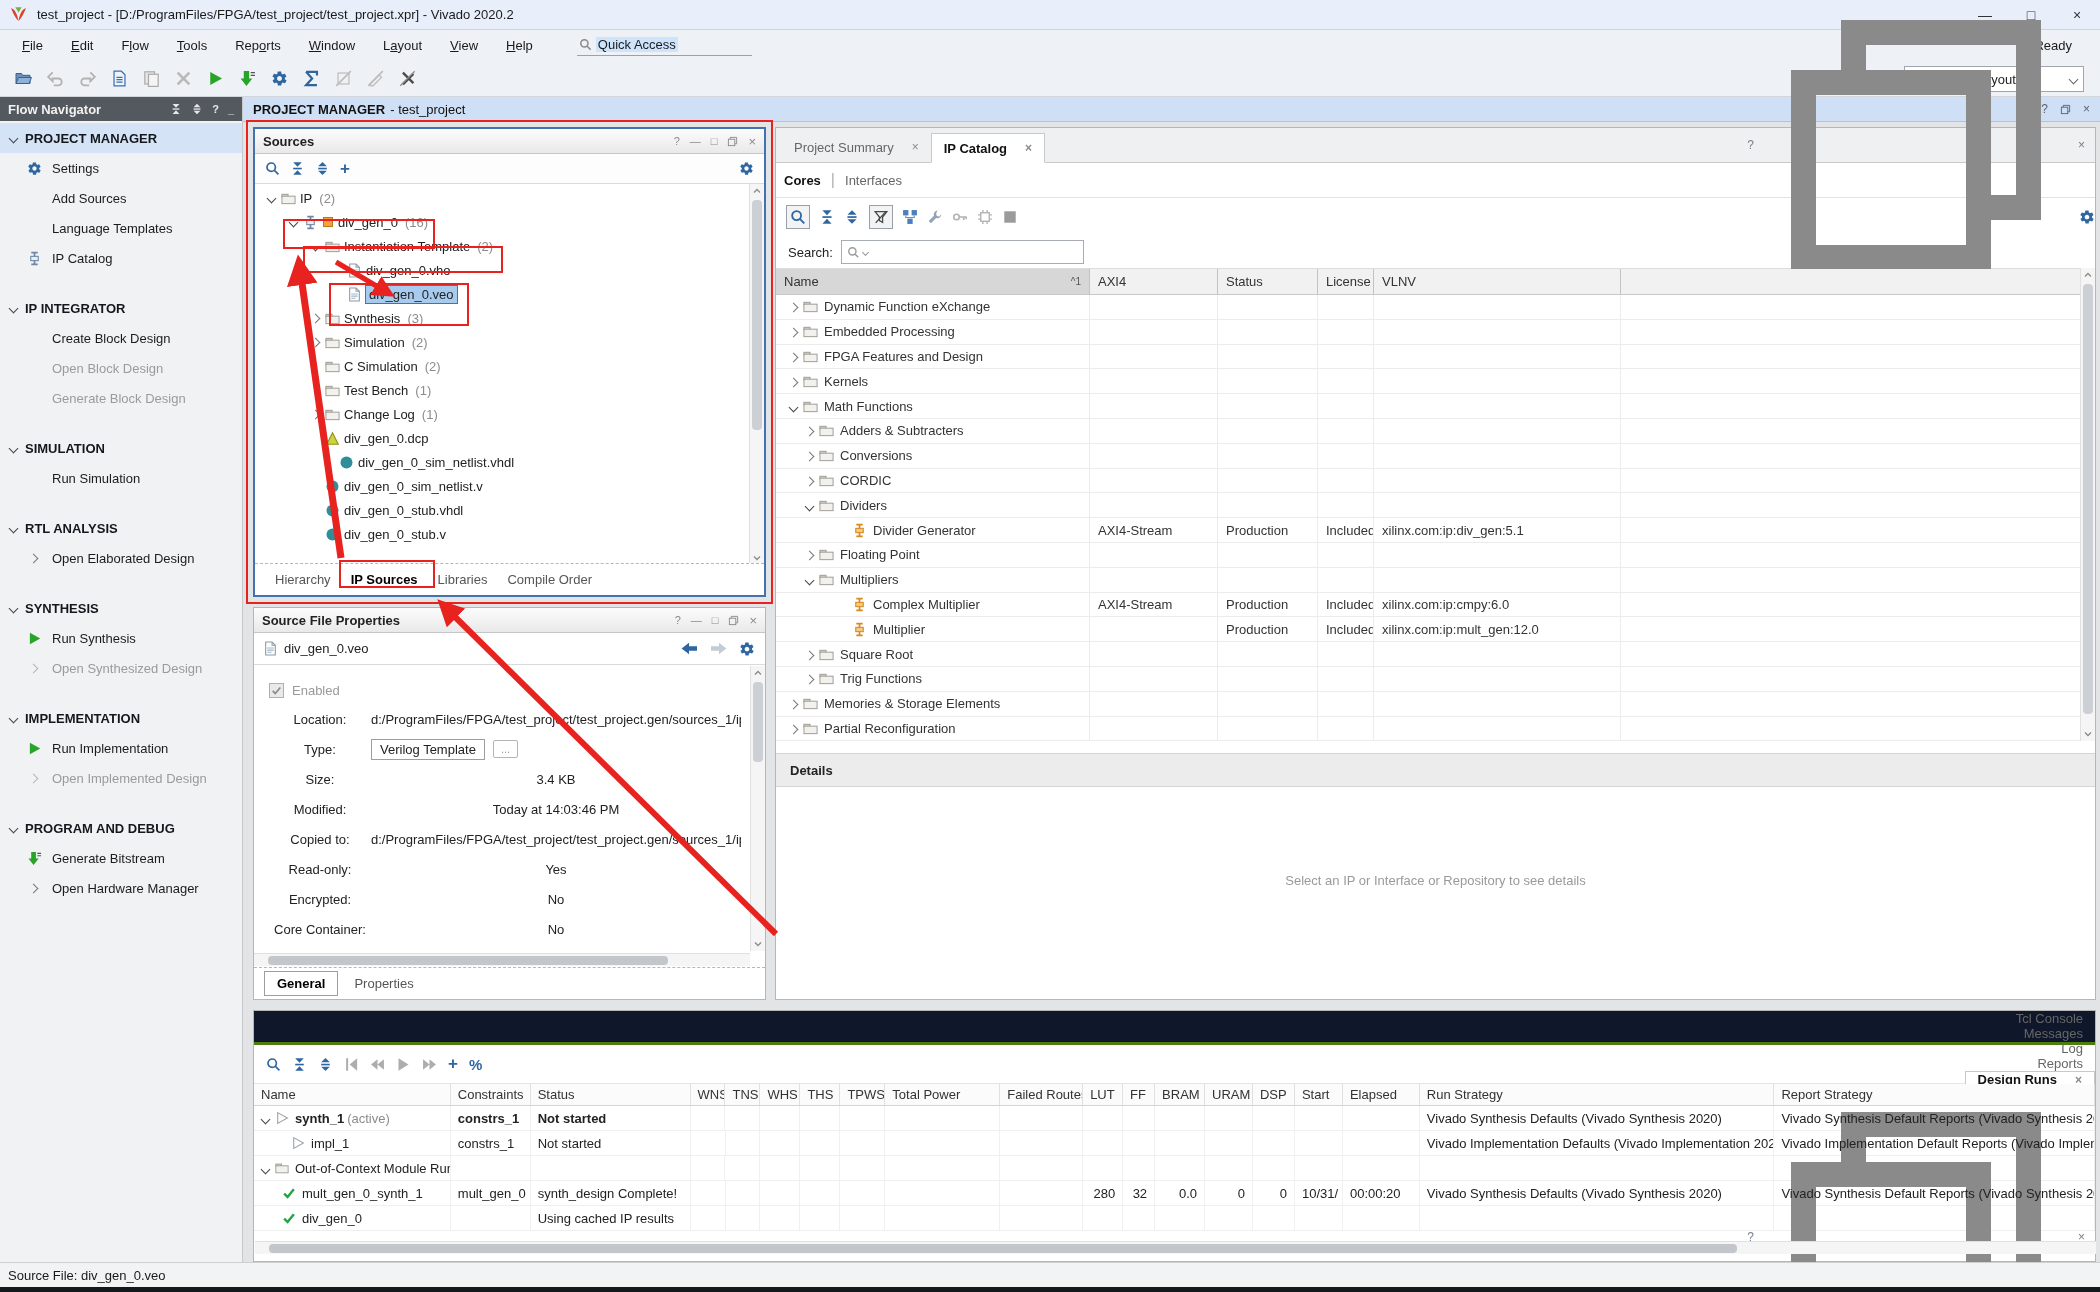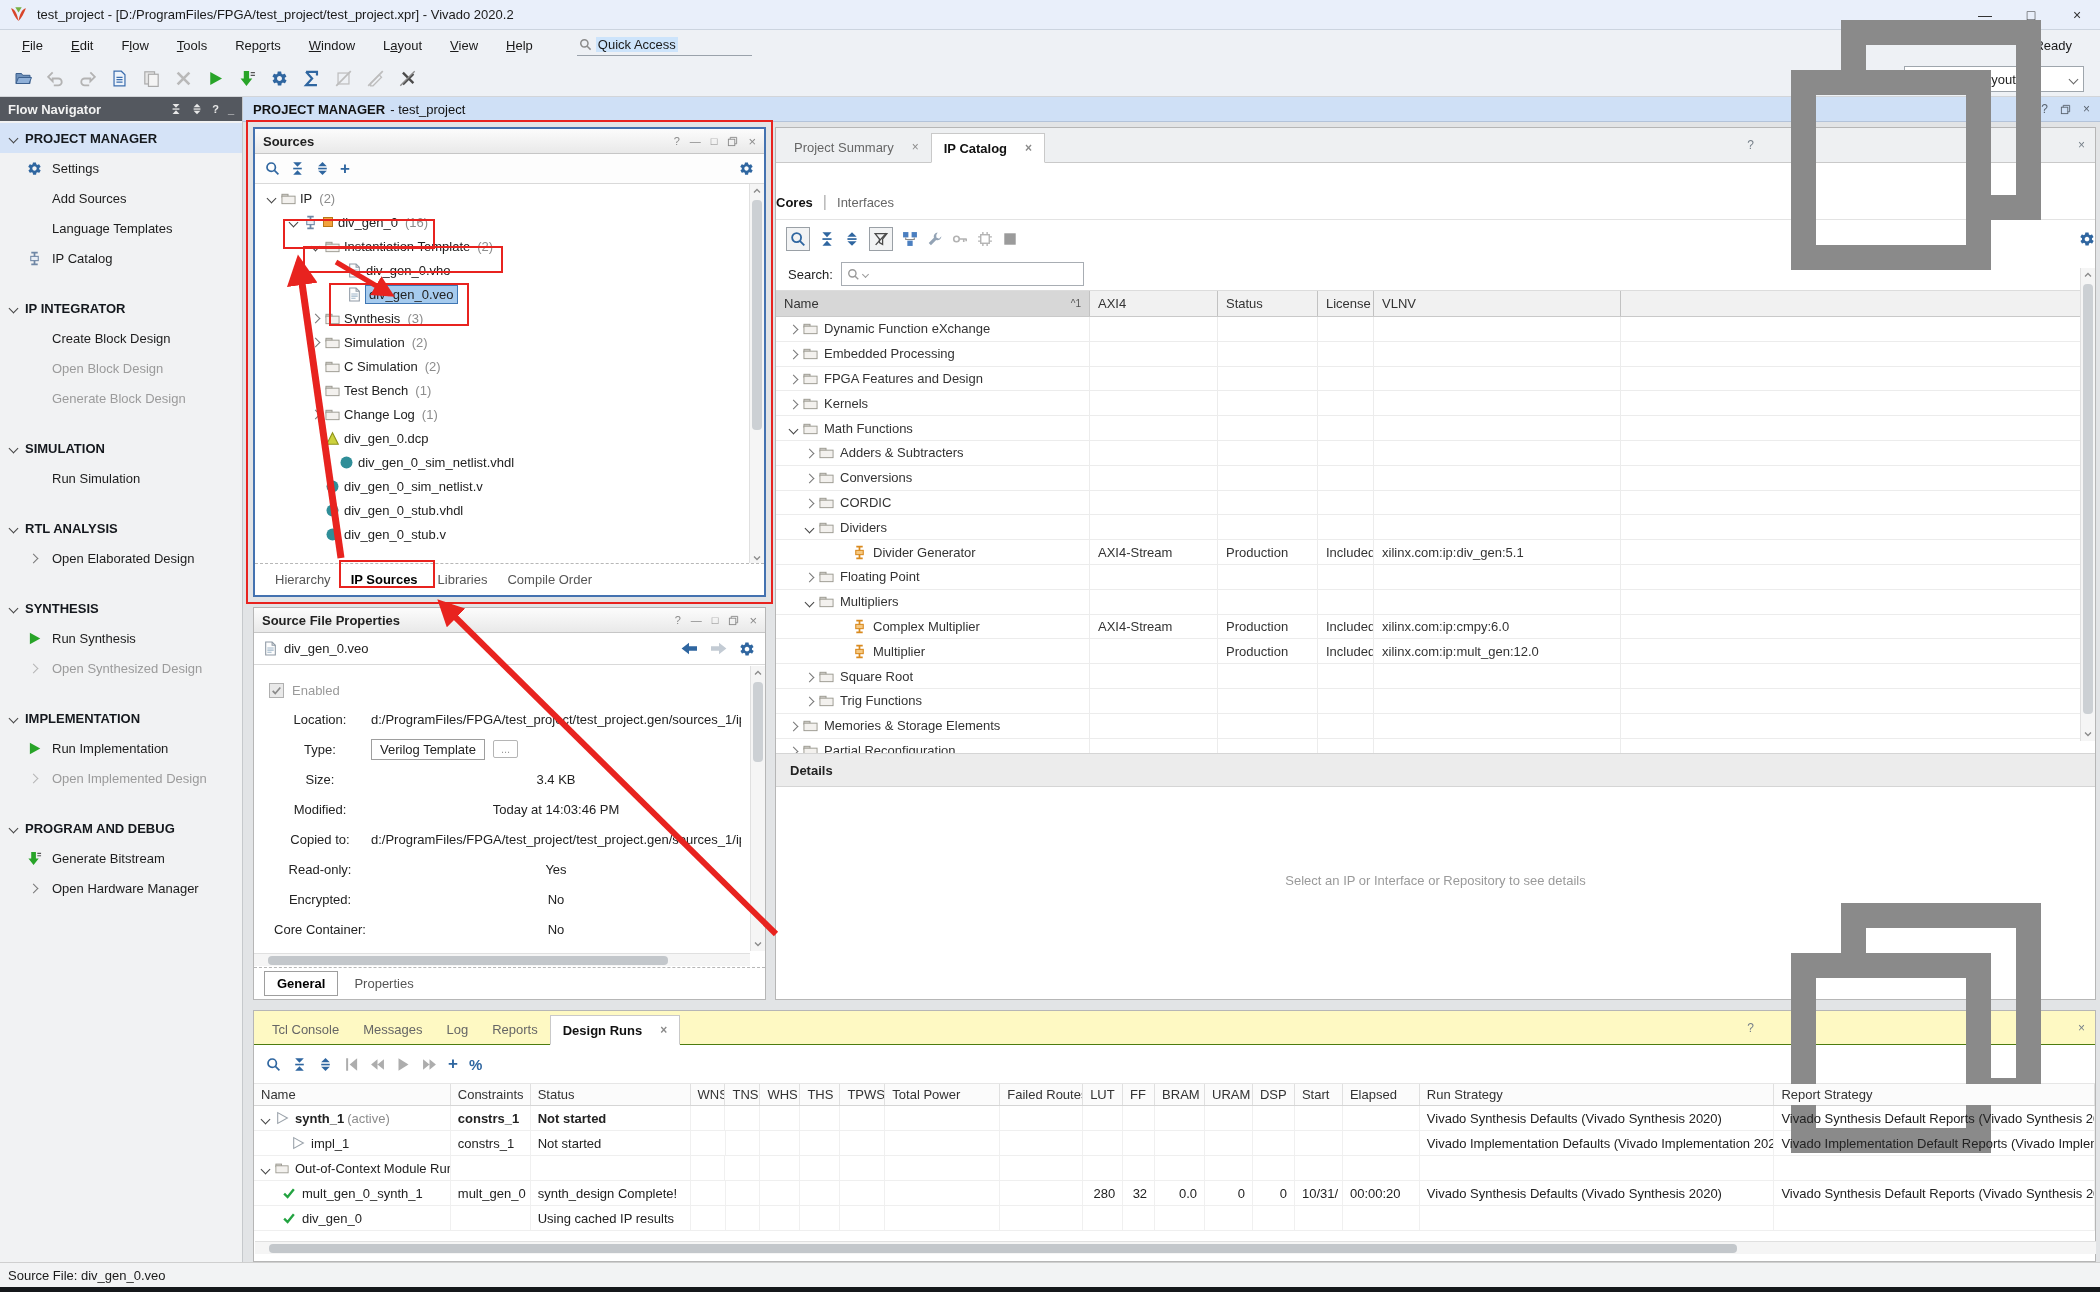--- a/index.html
+++ b/index.html
@@ -98,21 +98,21 @@
   .gtab { font-size:13px; color:#555; padding:4px 12px; }
   .gtab.active { font-weight:bold; color:#000; border:1px solid #9e9e9e; background:#fff; }
 
   
   #catalog-panel { left:775px; top:127px; width:1321px; height:873px; border:1px solid #b6b6b6; background:#fff; }
   #cat-tabs { height:35px; background:#eef0f2; border-bottom:1px solid #c9c9c9; display:flex; align-items:flex-end; padding-left:6px; }
   .ttab { height:30px; display:flex; align-items:center; gap:18px; padding:0 12px; font-size:13px; color:#666;text-align:center; }
   .ttab .x { color:#8a8a8a; font-size:12px; }
   .ttab.active { background:#fff; border:1px solid #c9c9c9; border-bottom:1px solid #fff; font-weight:bold; color:#111; margin-bottom:-1px; }
   #cat-tabs .hicons { margin-left:auto; margin-right:10px; align-self:center; display:flex; gap:12px; color:#77808a; font-size:12px; align-items:center; }
-  #cat-views { height:35px; display:flex; align-items:center; gap:10px; padding-left:0; border-bottom:1px solid #e3e3e3;margin-top:22px; }
+  #cat-views { height:35px; display:flex; align-items:center; gap:10px; padding-left:8px; border-bottom:1px solid #e3e3e3; }
   #cat-views .v1 { font-size:13px; font-weight:bold; color:#111; }
   #cat-views .sep { color:#b0b0b0; }
   #cat-views .v2 { font-size:13px; color:#666; }
   #cat-tool { height:38px; display:flex; align-items:center; gap:9px; padding-left:10px; }
   #cat-tool .ico { width:16px; height:16px; }
   .boxed { border:1px solid #9aa0a6; background:#f2f3f4; padding:3px; width:24px !important; height:24px !important; }
   #cat-search { height:32px; display:flex; align-items:center; padding-left:12px; gap:8px; }
   #cat-search .lab { font-size:13px; color:#222; }
   #cat-search .sbox { width:243px; height:24px; border:1px solid #a8adb3; background:#fff; display:flex; align-items:center; gap:3px; padding:0 5px; }
   #cat-header { height:27px; display:flex; border-bottom:1px solid #c9c9c9; border-top:1px solid #dcdcdc; }
@@ -121,21 +121,21 @@
   .chcell .sort { margin-left:auto; font-size:10px; color:#555; }
   #cat-rows .crow { height:24.8px; display:flex; border-bottom:1px solid #ececec; }
   .ccell { display:flex; align-items:center; font-size:13px; color:#333; padding:0 8px; border-right:1px solid #ececec; overflow:hidden; white-space:nowrap; }
   .ccell .chv { margin-right:6px; }
   .ccell .ico { width:15px; height:15px; margin-right:6px; }
   #cat-details-hdr { position:absolute; left:0; top:625px; width:1319px; height:34px; background:#ececec; border-top:1px solid #d5d5d5; border-bottom:1px solid #d5d5d5; display:flex; align-items:center; padding-left:14px; font-size:13px; font-weight:bold; color:#222; }
   #cat-placeholder { position:absolute; left:0; top:745px; width:1319px; text-align:center; font-size:13px; color:#9a9a9a; }
 
   
   #bottom-panel { left:253px; top:1010px; width:1843px; height:252px; border:1px solid #b6b6b6; background:#fff; }
-  #bp-tabs { height:34px; background:#fef9c3; border-bottom:1px solid #4d7c0f; display:flex; align-items:flex-end; padding-left:6px; }
+  #bp-tabs { height:34px; background:#0f172a; border-bottom:3px solid #4d7c0f; display:flex; align-items:flex-end; padding-left:6px;flex-direction:column; }
   #bp-tabs .hicons { margin-left:auto; margin-right:10px; align-self:center; display:flex; gap:12px; color:#77808a; font-size:12px; align-items:center; }
   #bp-tool { height:39px; display:flex; align-items:center; gap:11px; padding-left:12px; border-bottom:1px solid #e6e6e6; }
   #bp-tool .ico { width:15px; height:15px; }
   #bp-header { height:22px; display:flex; border-bottom:1px solid #d5d5d5; }
   .bhcell { font-size:13px; color:#333; display:flex; align-items:center; padding:0 7px; border-right:1px solid #e0e0e0; background:#fbfbfb; overflow:hidden; white-space:nowrap; }
   .brow { height:25px; display:flex; border-bottom:1px solid #efefef; }
   .bcell { font-size:13px; color:#222; display:flex; align-items:center; padding:0 7px; border-right:1px solid #f0f0f0; overflow:hidden; white-space:nowrap; }
   .bcell.num { justify-content:flex-end; }
   .bcell .ico { width:14px; height:14px; margin-right:6px; }
   .suffix { color:#8c8c8c; font-weight:normal; margin-left:3px; }

